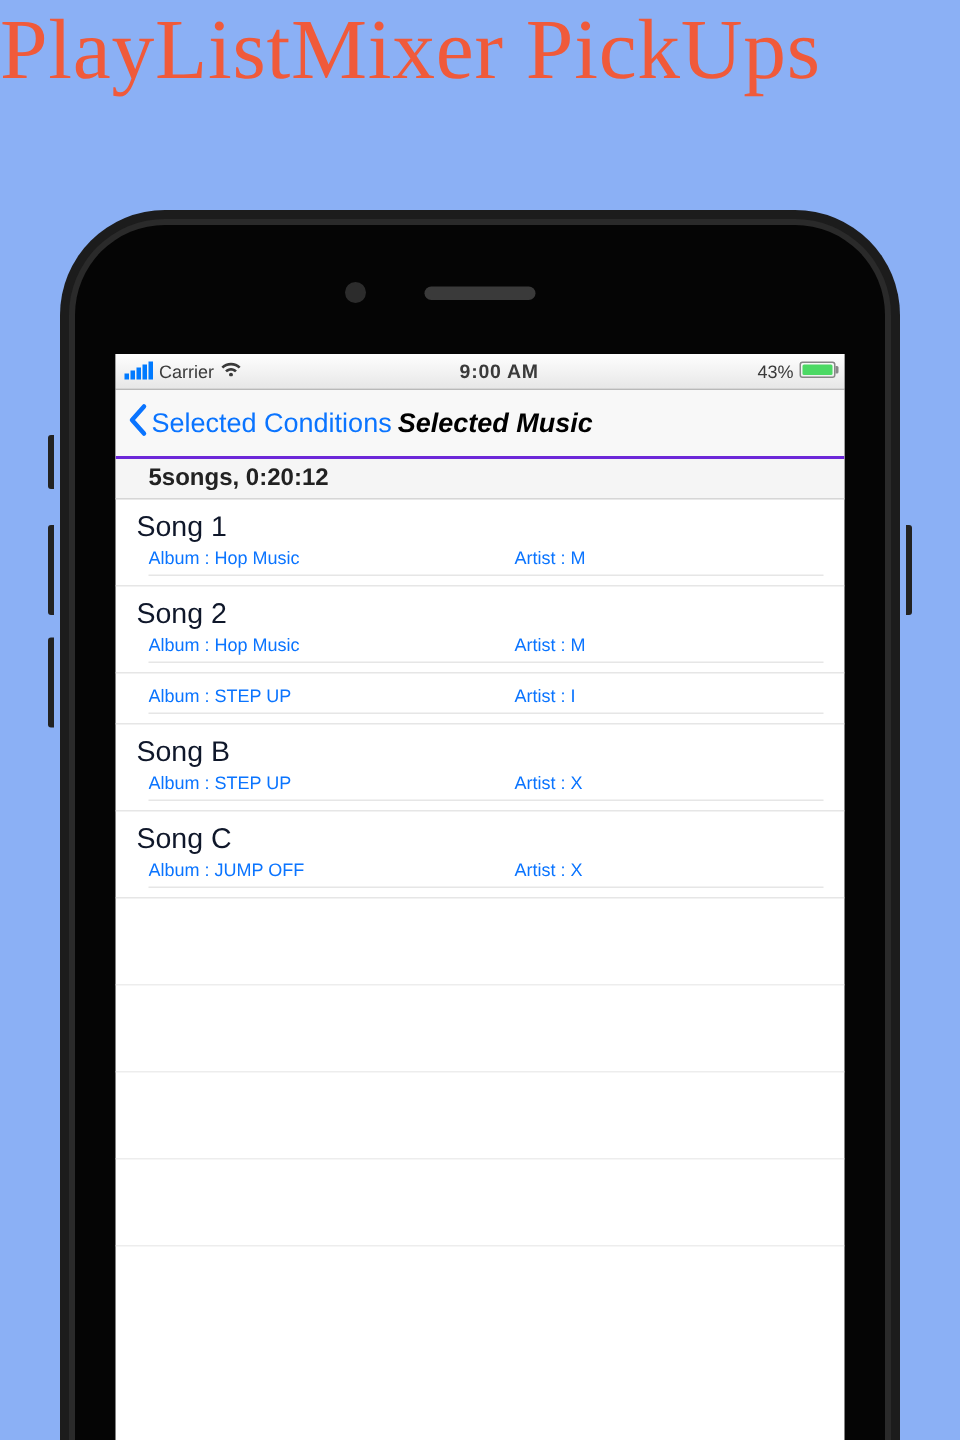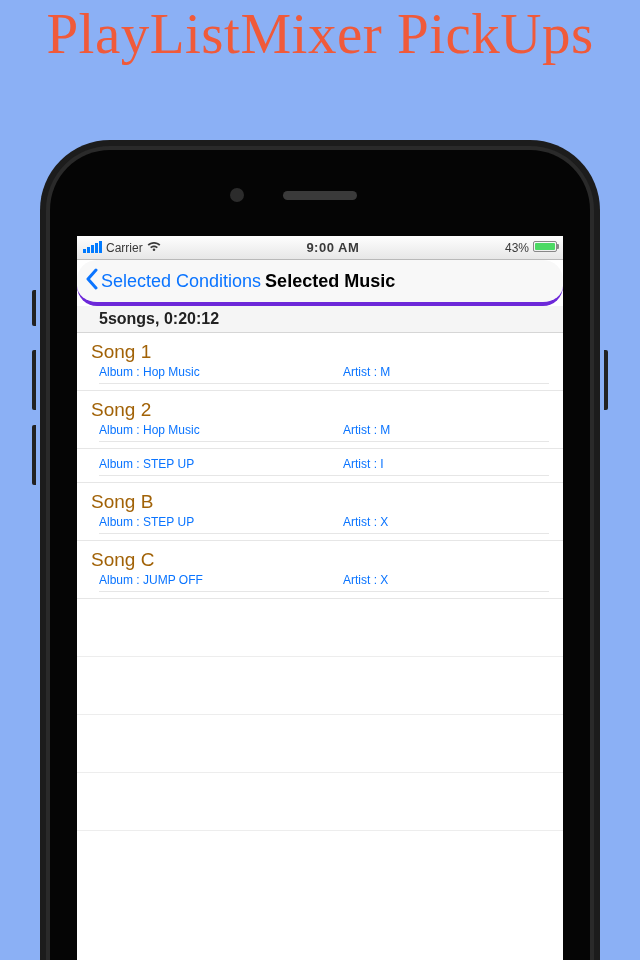--- a/index.html
+++ b/index.html
@@ -8,21 +8,21 @@
     height: 960px;
     background: #8bb0f5;
     font-family: -apple-system, "Helvetica Neue", Helvetica, Arial, sans-serif;
     overflow: hidden;
     position: relative;
   }
   .promo-title {
     color: #f05a3a;
     font-family: "Times New Roman", Times, serif;
     font-size: 57px;
-    text-align: center;
+    text-align: left;
     line-height: 1.05;
     padding-top: 4px;
     letter-spacing: 0.5px;
   }
   .phone {
     position: absolute;
     top: 140px;
     left: 50%;
     transform: translateX(-50%);
     width: 560px;
@@ -141,38 +141,38 @@
   }
   .battery .fill{
     position:absolute; left:1px; top:1px; bottom:1px; right:1px;
     background:#4cd964; border-radius:1px;
   }
 
   
   .navheader {
     height: 46px;
     background:#f8f8f8;
-    border-bottom: 4px solid #6d28d9;
+    border-bottom: 2px solid #6d28d9;
     position: relative;
     display:flex;
     align-items:center;
     padding: 0 8px;
-    border-radius: 20px;
   }
   .back {
     display:flex; align-items:center; gap:2px;
     color:#0a74ff; font-size:18px;
   }
   .chev {
     width: 14px; height: 22px;
   }
   .nav-title {
     font-size:18px; font-weight:600; color:#000;
     margin-left: 4px;
     position:relative;
+    font-style:italic;
   }
   .navheader .title-wrap{
     position:relative;
     flex:0 0 auto;
     overflow:hidden;
   }
 
   
   .summary {
     background:#f5f5f5;
@@ -183,21 +183,21 @@
     font-weight:bold;
   }
 
   .list { }
   .row {
     padding: 8px 14px 6px 14px;
     border-bottom: 1px solid #e6e6e6;
   }
   .row .song-title {
     font-size: 19px;
-    color:#a16207;
+    color:#0f172a;
     margin-bottom: 2px;
   }
   .meta {
     display:flex;
     font-size: 12px;
     color:#0a74ff;
   }
   .meta .album { flex: 0 0 244px; white-space:nowrap; overflow:hidden; text-overflow:ellipsis;}
   .meta .artist { flex: 1; white-space:nowrap;}
   .row-inner-rule{

